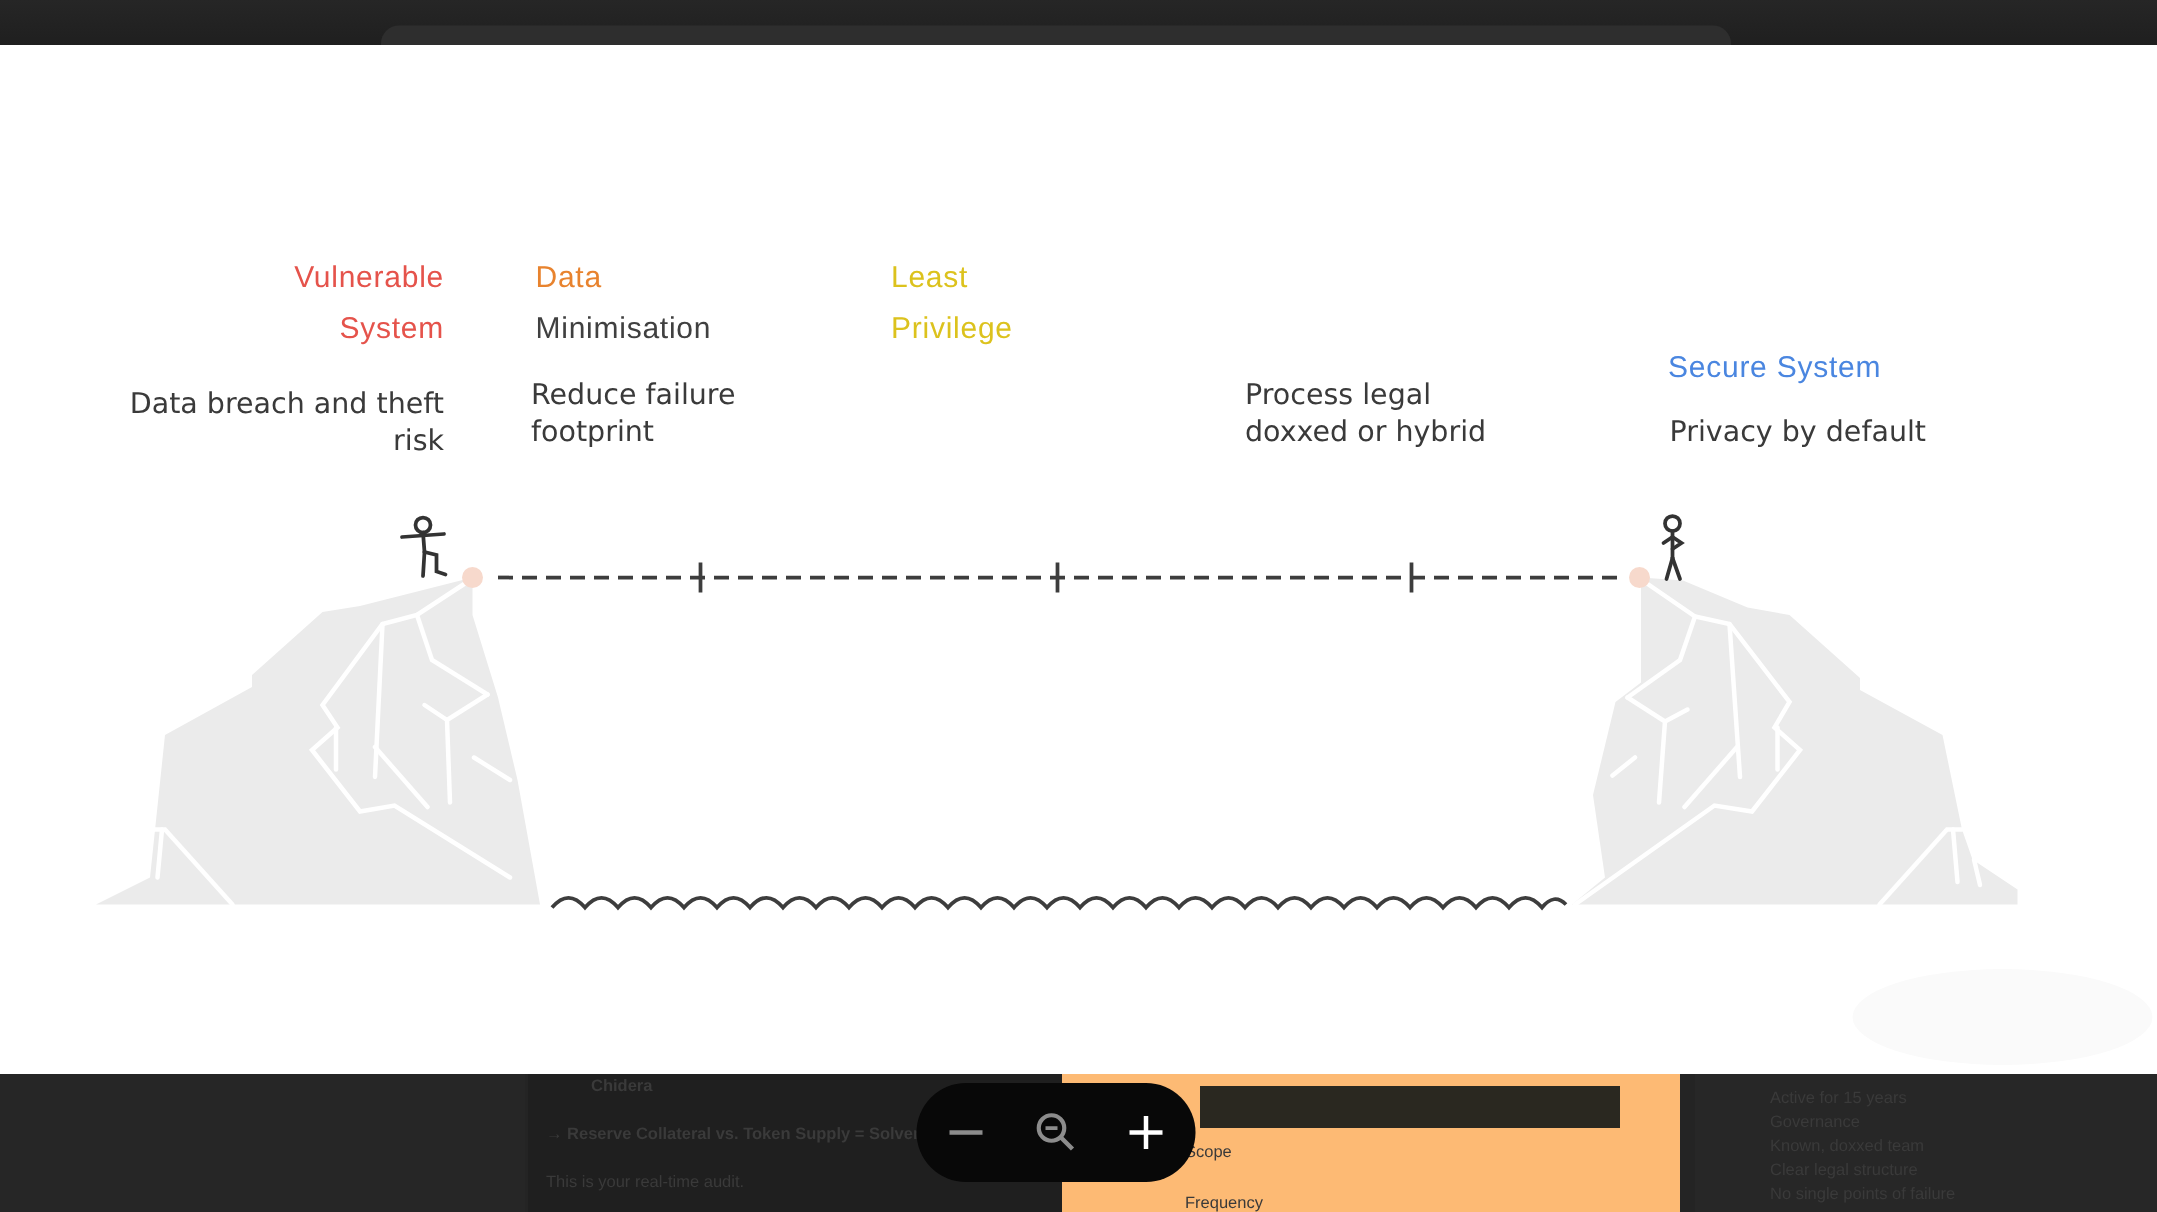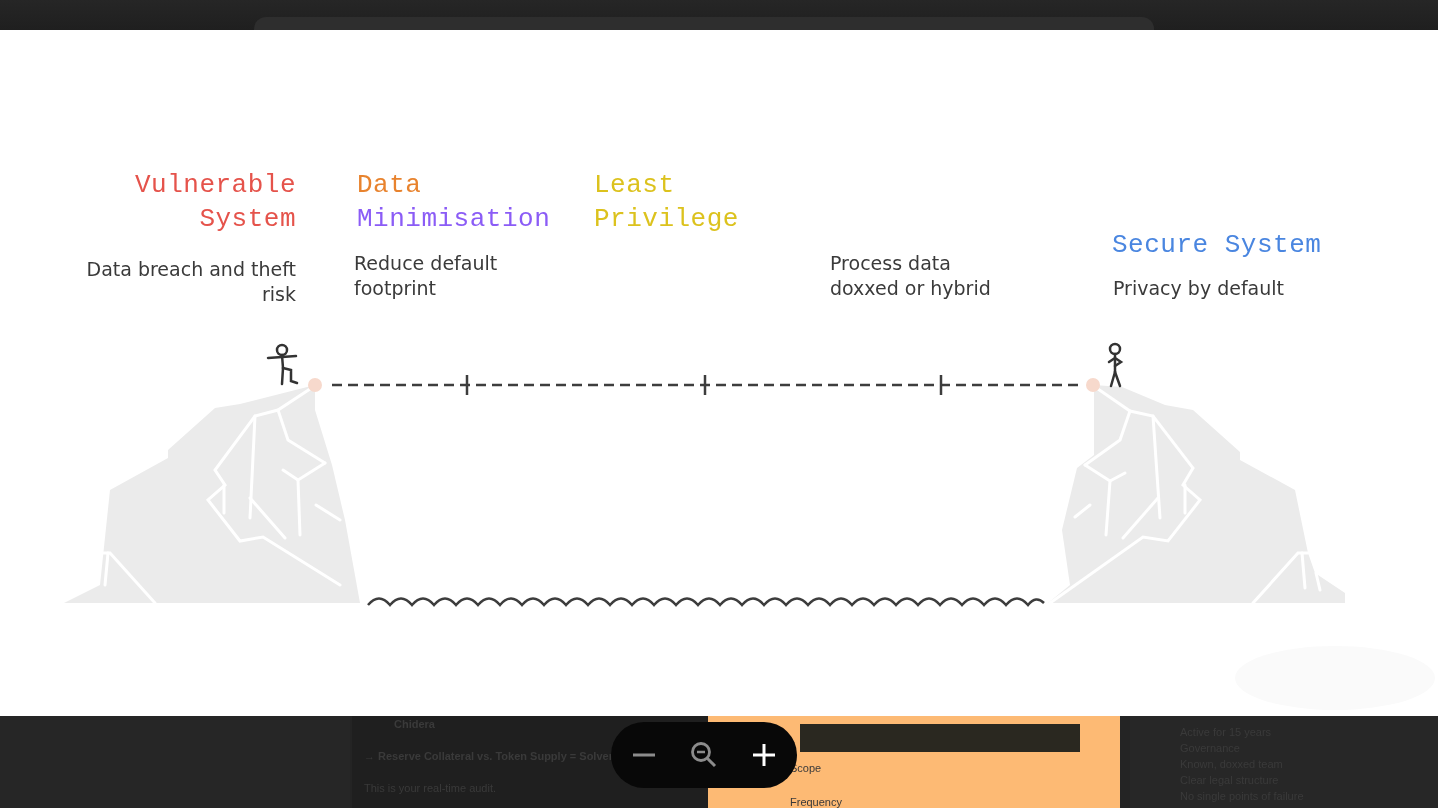--- a/index.html
+++ b/index.html
@@ -26,22 +26,22 @@
   .bg-col-right { position:absolute; left:1130px; top:0; width:308px; height:92px; background:#272727; }
   .bg-text { position:absolute; color:#3a3a3a; font-size:11px; white-space:nowrap; font-family:"Liberation Sans", sans-serif; }
   .bg-text.bold { font-weight:bold; }
   .bg-band { position:absolute; left:800px; top:8px; width:280px; height:28px; background:#2a2820; }
 
   .canvas {
     position:absolute; left:0; top:30px; width:1438px; height:686px;
     background:#ffffff;
   }
   .stage-title {
-    position:absolute; font-size:26px; line-height:34px;
-    font-family:Liberation Mono, monospace; letter-spacing:0.5px;
+    position:absolute; font-size:20px; line-height:34px;
+    font-family:Liberation Sans, sans-serif; letter-spacing:0.5px;
   }
   .stage-desc {
     position:absolute; font-size:19px; line-height:25px; color:#3a3a3a;
     font-family:"DejaVu Sans", sans-serif;
   }
   .right { text-align:right; }
   .center { text-align:left; }
   .left { text-align:left; }
 
   svg.art { position:absolute; left:0; top:0; }
@@ -89,34 +89,34 @@
     <div style="color:#e5534b">Vulnerable</div>
     <div style="color:#e5534b">System</div>
   </div>
   <div class="stage-desc right" style="left:40px;top:227px;width:256px;">
     <div>Data breach and theft</div>
     <div>risk</div>
   </div>
 
   <div class="stage-title center" style="left:357px;top:138px;width:220px;">
     <div style="color:#e8832e">Data</div>
-    <div style="color:#8b5cf6">Minimisation</div>
+    <div style="color:#404040">Minimisation</div>
   </div>
   <div class="stage-desc center" style="left:354px;top:221px;width:220px;">
-    <div>Reduce default</div>
+    <div>Reduce failure</div>
     <div>footprint</div>
   </div>
 
   <div class="stage-title center" style="left:594px;top:138px;width:220px;">
     <div style="color:#dcc21d">Least</div>
     <div style="color:#dcc21d">Privilege</div>
   </div>
 
   <div class="stage-desc center" style="left:830px;top:221px;width:220px;">
-    <div>Process data</div>
+    <div>Process legal</div>
     <div>doxxed or hybrid</div>
   </div>
 
   <div class="stage-title left" style="left:1112px;top:198px;width:260px;">
     <div style="color:#4a86e0">Secure System</div>
   </div>
   <div class="stage-desc left" style="left:1113px;top:246px;width:260px;">
     <div>Privacy by default</div>
   </div>
 

